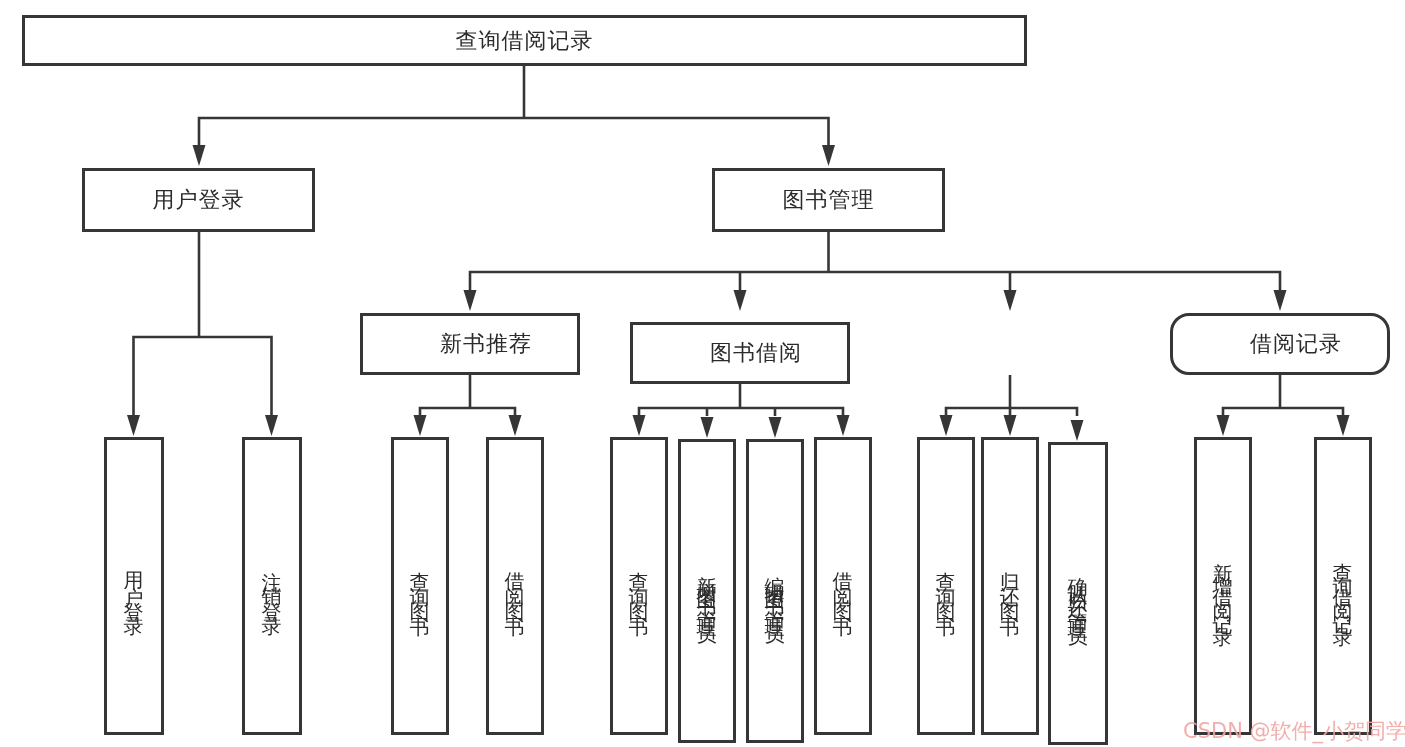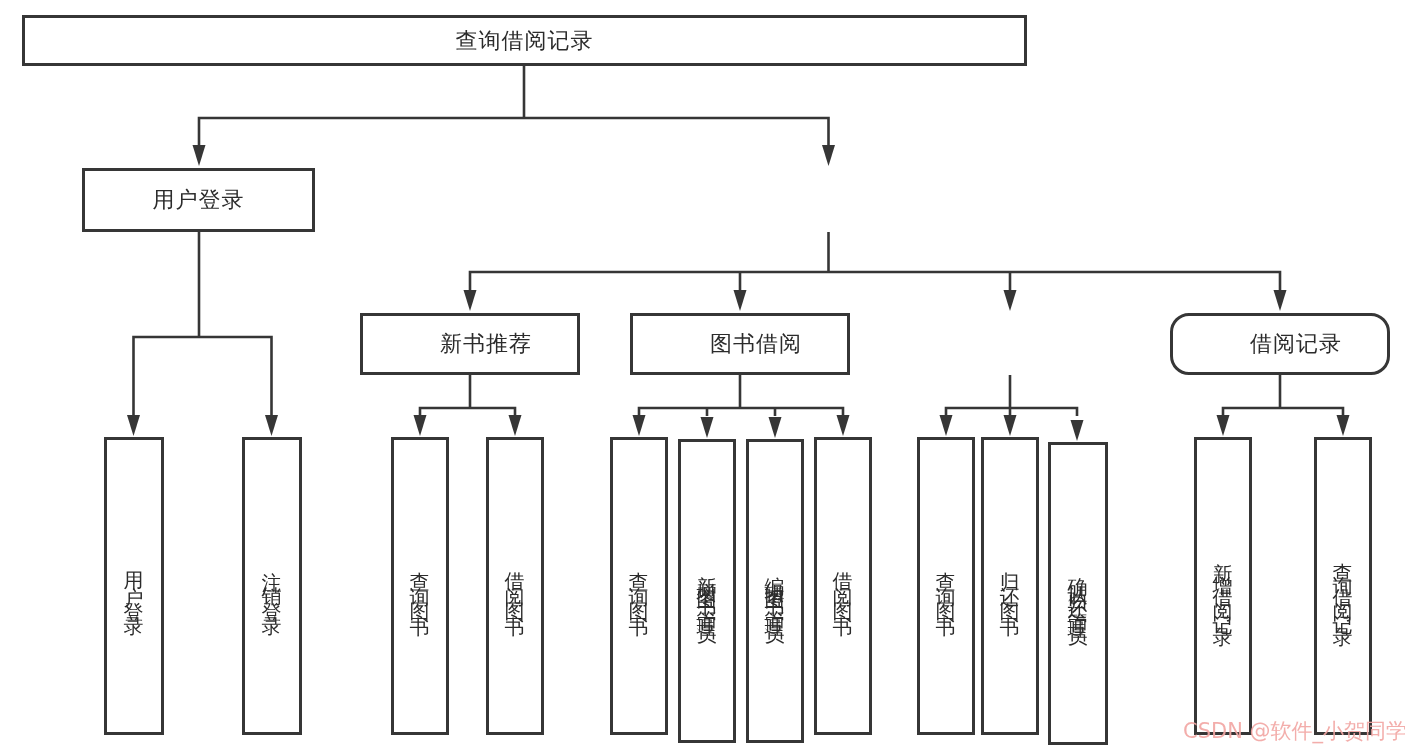--- a/index.html
+++ b/index.html
@@ -111,25 +111,28 @@
     <polygon points="1336.5,415 1349.5,415 1343,436"></polygon>
   </svg>
 
   <div class="box root">
     <span class="h-label">查询借阅记录</span>
   </div>
 
   <div class="box lvl2" style="left:82px;width:233px;">
     <span class="h-label">用户登录</span>
   </div>
+  <div class="box lvl2" style="left:712px;width:233px;">
+    <span class="h-label">图书管理</span>
+  </div>
 
   <div class="box lvl3" style="left:360px;">
     <span class="h-label">新书推荐</span>
   </div>
-  <div class="box lvl3" style="left:630px;">
+  <div class="box lvl3" style="left:630px;margin-top:9px;">
     <span class="h-label">图书借阅</span>
   </div>
   <div class="box lvl3" style="left:1170px;border-radius:19px;">
     <span class="h-label">借阅记录</span>
   </div>
 
   <div class="leaf" style="left:104px;width:60px;">
     <span class="v" style="letter-spacing: 15px;">用户登录</span>
   </div>
   <div class="leaf" style="left:242px;width:60px;">

